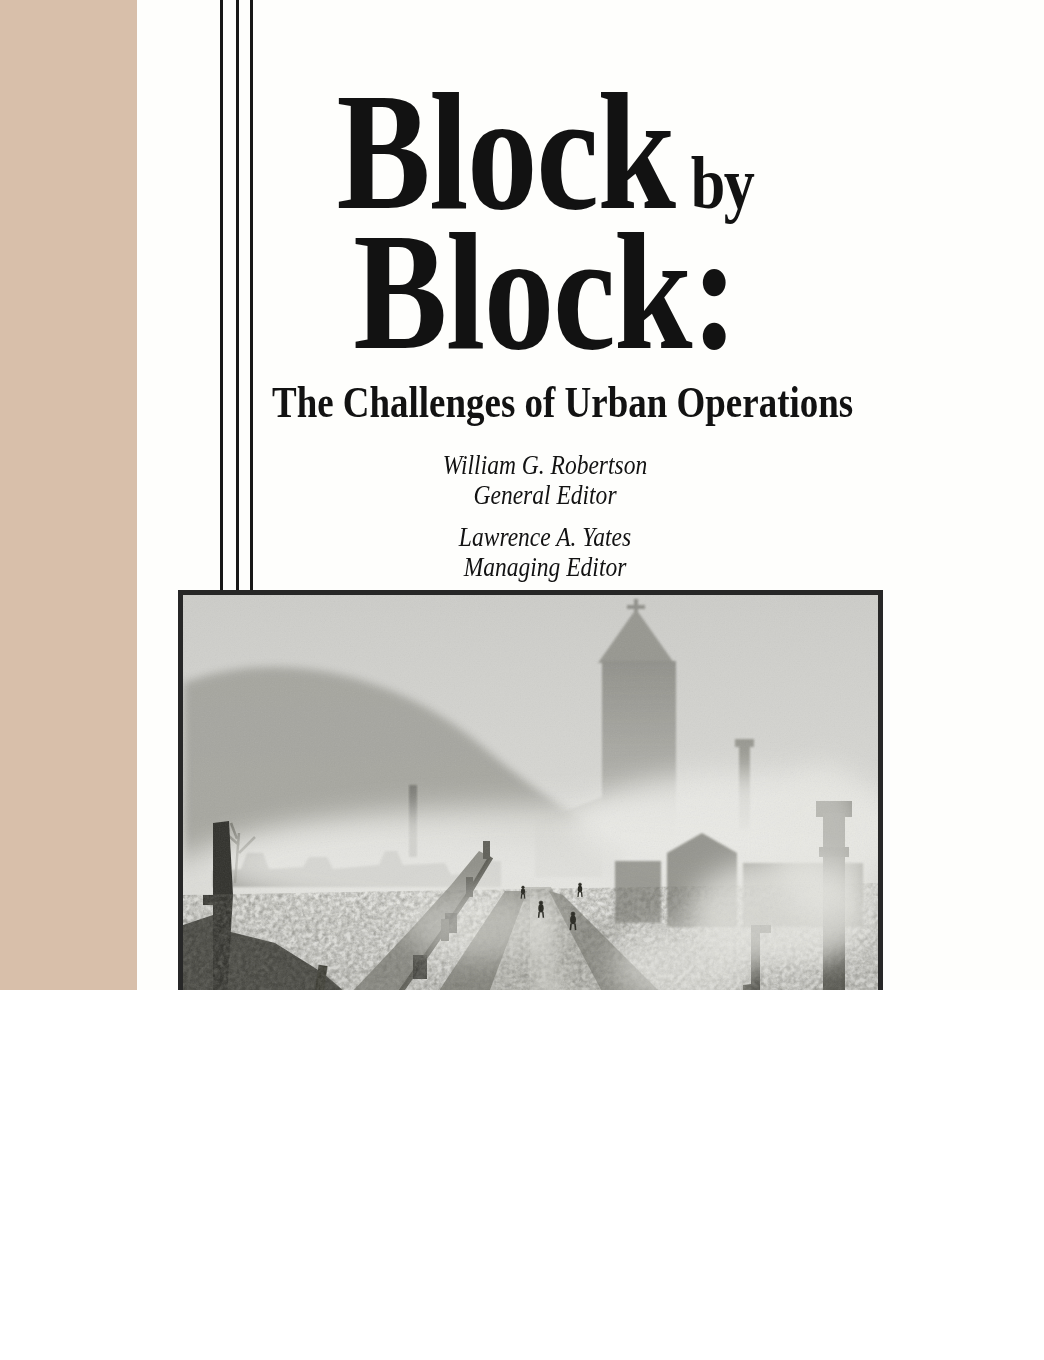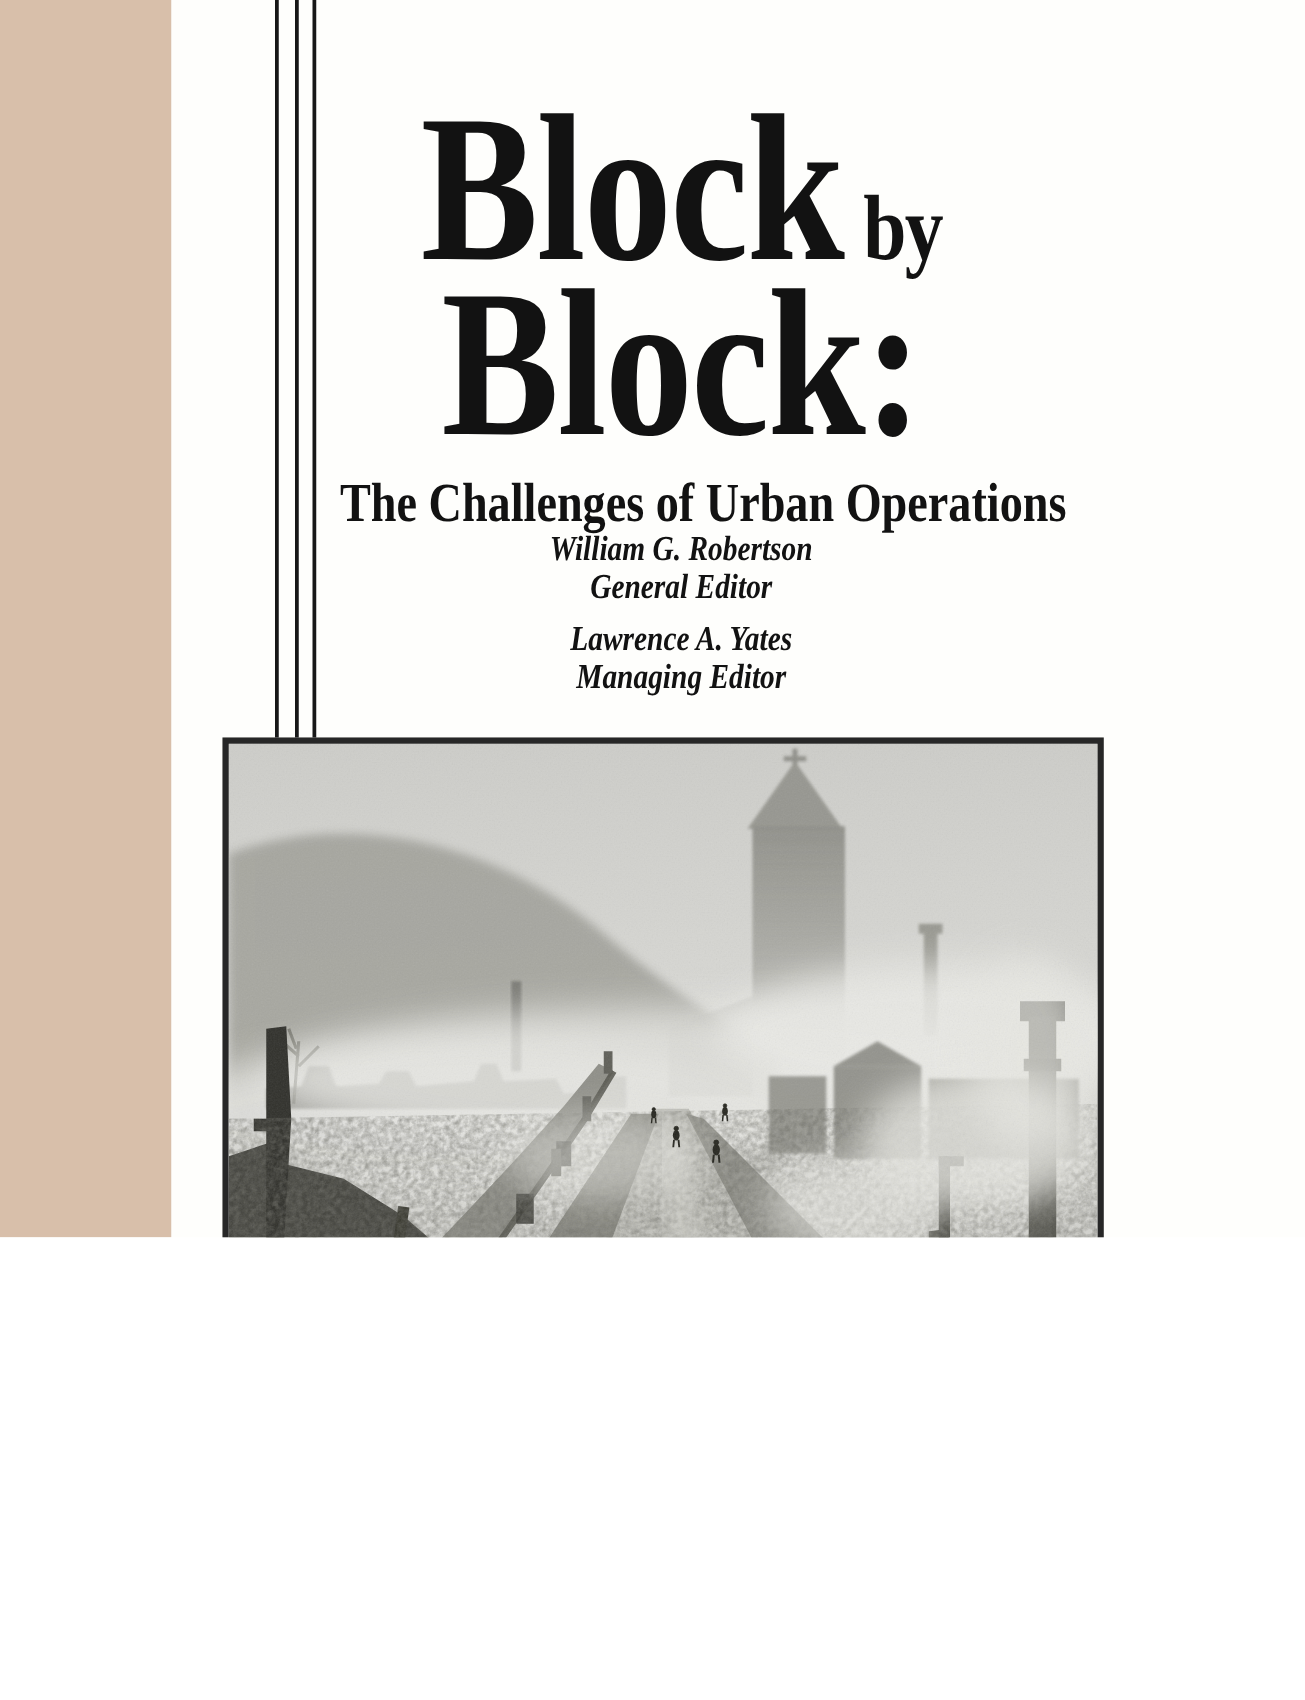--- a/index.html
+++ b/index.html
@@ -11,21 +11,21 @@
   .stripe { position:absolute; left:0; top:0; width:137px; height:100%; background:#d8bfaa; }
   .rule { position:absolute; top:0; height:100%; width:2.5px; background:#171717; z-index:1; }
   .rule-1 { left:220px; } .rule-2 { left:236px; } .rule-3 { left:250px; }
 
   .title-block { position:absolute; left:220px; top:67px; width:650px; text-align:center; z-index:2; }
   .cond { transform:scaleX(0.84); transform-origin:50% 50%; }
   .t1 { font-size:168px; line-height:1; font-weight:bold; margin:0; white-space:nowrap; letter-spacing:-0.01em; }
   .t1 .by { font-size:74px; margin-left:0.26em; }
   .t2 { font-size:168px; line-height:1; font-weight:bold; margin:-28px 0 0 0; white-space:nowrap; letter-spacing:-0.01em; }
   .subtitle { font-size:44px; line-height:1; font-weight:bold; margin-top:6px; white-space:nowrap; }
-  .editors { font-weight:bold; font-style:italic; }
+  .editors { margin-top:25px; font-weight:normal; font-style:italic; }
   .ed-line { font-size:28px; line-height:30px; margin:0; }
   .pair-gap { margin-top:12px; }
 
   .photo-frame {
     position:absolute; left:178px; top:590px; width:695px; height:560px;
     border:5px solid #272727; background:#d6d6d2; z-index:3;
   }
   .photo-frame svg { display:block; width:695px; height:560px; }
 </style>
 </head>

